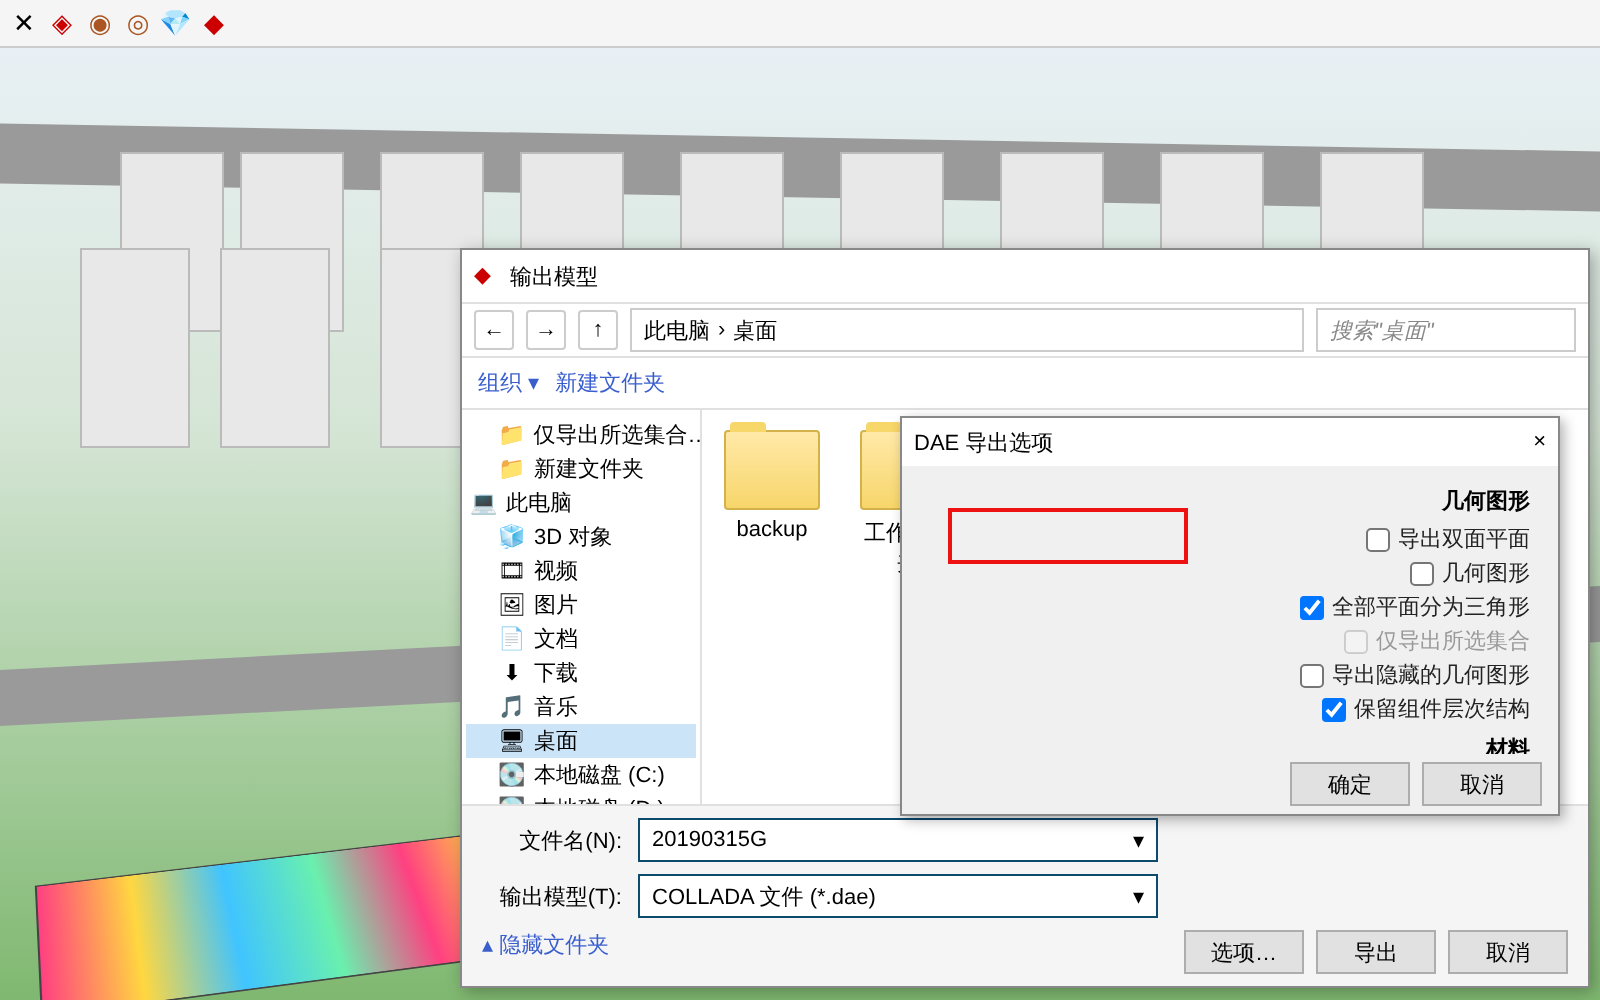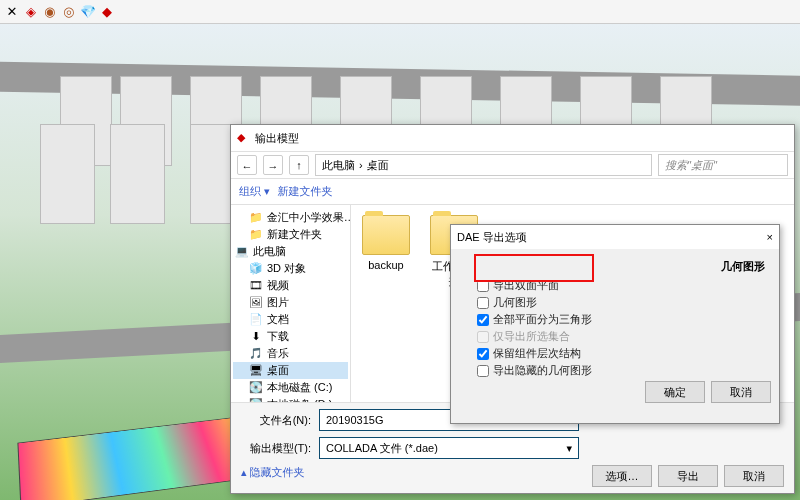--- a/index.html
+++ b/index.html
@@ -37,30 +37,30 @@
 .tree-item .ic { width: 14px; height: 14px; display: flex; align-items: center; justify-content: center; font-size: 11px; }
 .tree-item.sel { background: #cce4f7; }
 .tree-item.ind1 { padding-left: 16px; }
 
 .file-area { flex: 1; padding: 10px; display: flex; gap: 18px; align-items: flex-start; }
 .folder { width: 50px; text-align: center; cursor: pointer; }
 .folder .fic { width: 48px; height: 40px; margin: 0 auto 4px; background: linear-gradient(#ffe9a8, #f7d66a); border: 1px solid #d4b24a; border-radius: 2px; position: relative; }
 .folder .fic::before { content: ""; position: absolute; top: -5px; left: 2px; width: 18px; height: 5px; background: #f7d66a; border-radius: 2px 2px 0 0; }
 
 
-.options-dialog { position: absolute; left: 450px; top: 224px; width: 330px; height: 200px; background: #f0f0f0; border: 1px solid #888; box-shadow: 2px 2px 6px rgba(0,0,0,.3); display: flex; flex-direction: column; }
+.options-dialog { position: absolute; left: 450px; top: 208px; width: 330px; height: 200px; background: #f0f0f0; border: 1px solid #888; box-shadow: 2px 2px 6px rgba(0,0,0,.3); display: flex; flex-direction: column; }
 .opt-title { height: 24px; background: #fff; display: flex; align-items: center; padding: 0 6px; justify-content: space-between; }
 .opt-body { flex: 1; padding: 6px 14px 4px; overflow: auto; }
 .opt-group-h { font-weight: bold; margin: 4px 0 3px; text-align: right; }
-.opt-row { display: flex; align-items: center; gap: 4px; padding: 1px 0 1px 12px; color: #222; }
+.opt-row { display: flex; align-items: center; gap: 4px; padding: 1px 0 1px 12px; color: #222; justify-content: flex-end; }
 .opt-row.disabled { color: #999; }
 .opt-row input { width: 12px; height: 12px; }
 .highlight { position: absolute; border: 2px solid #e11; }
 .hl1 { left: 474px; top: 254px; width: 120px; height: 28px; }
-.opt-btns { padding: 4px 8px 20px; display: flex; justify-content: flex-end; gap: 6px; background: #f0f0f0; }
+.opt-btns { padding: 4px 8px 4px; display: flex; justify-content: flex-end; gap: 6px; background: #f0f0f0; }
 .btn { min-width: 60px; height: 22px; background: #e1e1e1; border: 1px solid #adadad; padding: 0 10px; cursor: pointer; }
 
 .dlg-footer { border-top: 1px solid #e0e0e0; padding: 6px 10px; background: #f5f5f5; }
 .foot-row { display: flex; align-items: center; gap: 8px; margin-bottom: 6px; }
 .foot-row label { width: 70px; text-align: right; }
 .foot-row .combo { flex: 1; max-width: 260px; height: 22px; border: 1px solid #0c4a6e; background: #fff; padding: 0 6px; display: flex; align-items: center; justify-content: space-between; }
 .foot-btns { display: flex; justify-content: flex-end; gap: 6px; }
 .hide-link { color: #3a5fcd; cursor: pointer; margin-right: auto; }
 </style>
 </head>
@@ -116,21 +116,21 @@
       </div>
   </div>
   <div class="dlg-toolbar">
     <span>组织 ▾</span>
     <span>新建文件夹</span>
   </div>
   <div class="dlg-body">
     <div class="nav-tree" id="tree">
         <div class="tree-item ind1">
           <span class="ic">📁</span>
-          <span>金汇中小学效果…</span>
+          <span>仅导出所选集合…</span>
         </div>
         <div class="tree-item ind1">
           <span class="ic">📁</span>
           <span>新建文件夹</span>
         </div>
         <div class="tree-item ">
           <span class="ic">💻</span>
           <span>此电脑</span>
         </div>
         <div class="tree-item ind1">
@@ -222,26 +222,26 @@
       </div>
     <div class="opt-row">
         <input type="checkbox" checked="" style="">
         <span>全部平面分为三角形</span>
       </div>
     <div class="opt-row disabled">
         <input type="checkbox" disabled="" style="">
         <span>仅导出所选集合</span>
       </div>
     <div class="opt-row">
+        <input type="checkbox" style="">
+        <span>导出隐藏的几何图形</span>
+      </div>
+    <div class="opt-row">
         <input type="checkbox" checked="" style="">
         <span>保留组件层次结构</span>
-      </div>
-    <div class="opt-row">
-        <input type="checkbox" style="">
-        <span>导出隐藏的几何图形</span>
       </div>
     <div class="opt-group-h">材料</div>
 
   </div>
   <div class="opt-btns">
     <button class="btn">确定</button>
     <button class="btn">取消</button>
   </div>
 </div>
 

